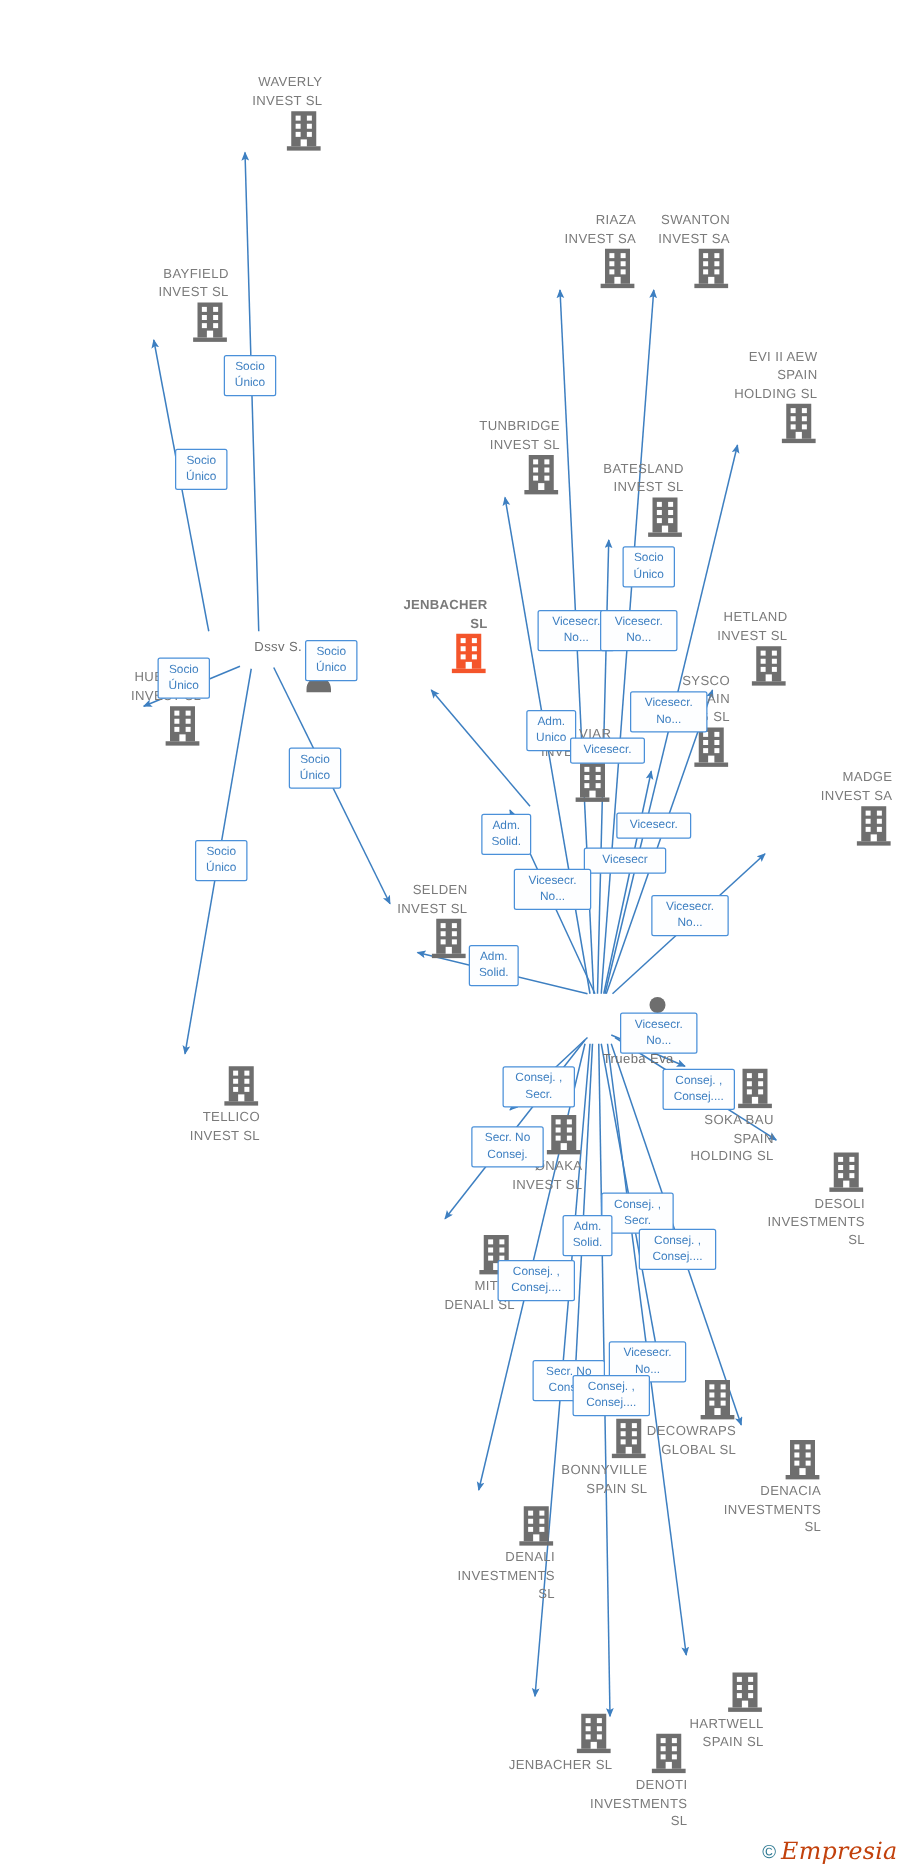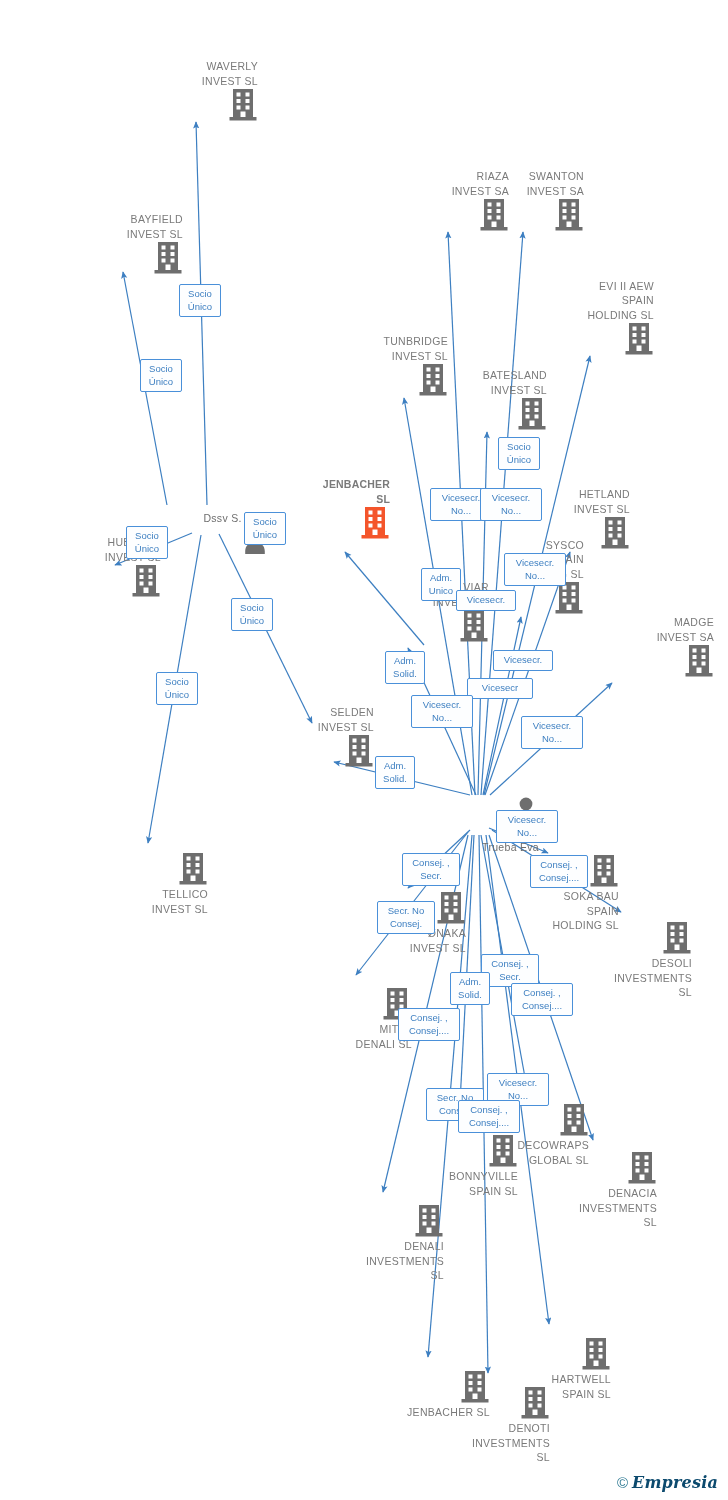--- a/index.html
+++ b/index.html
@@ -73,24 +73,23 @@
     z-index:40;
   }
   #footer-logo .copy{
     color:#2f7a93;
     font-size:15px;
     line-height:15px;
   }
   #footer-logo .wordmark{
     font-family:"DejaVu Serif","Liberation Serif",serif;
     font-style:italic;
-    font-size:16px;
-    color:#0c4a6e;
+    font-size:19px;
+    color:#c2410c;
     letter-spacing:.2px;
-    font-weight:bold;
   }
 </style>
 </head>
 <body>
 
 <div id="canvas">
 
   <svg id="edges" viewBox="0 0 728 1500" width="728" height="1500">
     <defs>
       <marker id="arrow" markerWidth="7" markerHeight="7" refX="5.4" refY="2.6" orient="auto" markerUnits="strokeWidth">

